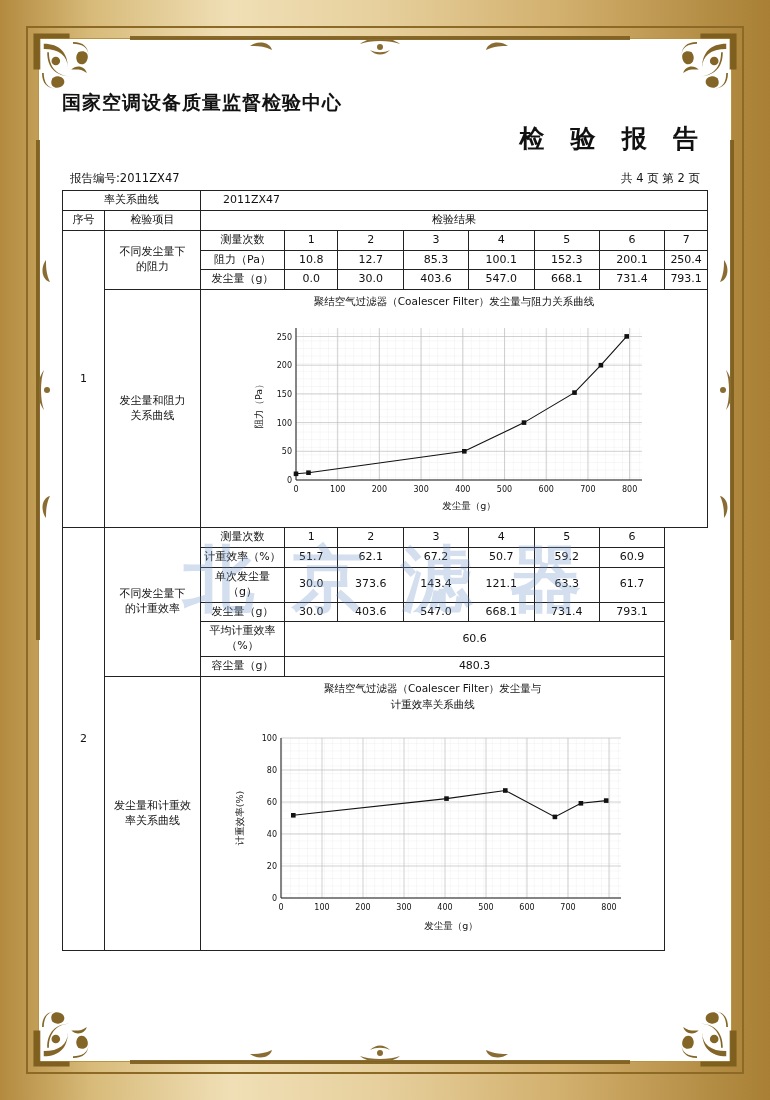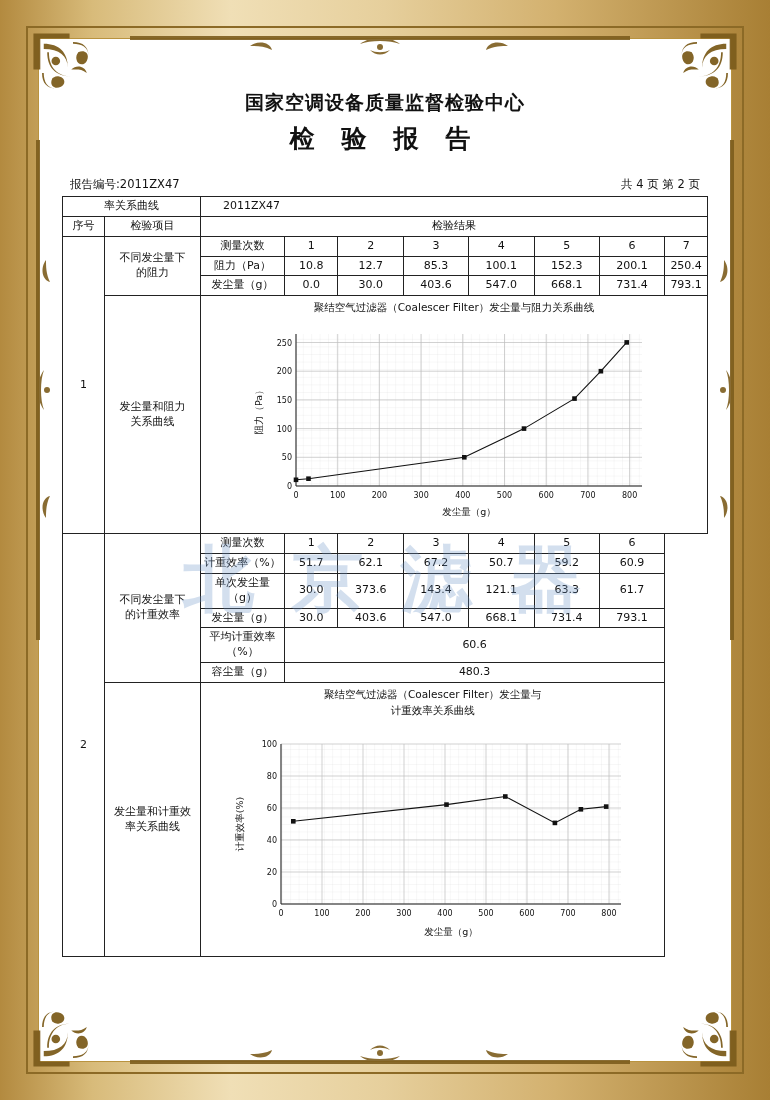--- a/index.html
+++ b/index.html
@@ -40,41 +40,41 @@
   .edge.bottom{left:130px;right:130px;bottom:30px;height:40px;transform:scaleY(-1);}
   .edge.left{top:140px;bottom:140px;left:30px;width:40px;}
   .edge.right{top:140px;bottom:140px;right:30px;width:40px;transform:scaleX(-1);}
 
   .content{
     position:absolute;
     left:62px;top:62px;right:62px;bottom:62px;
     overflow:hidden;
   }
   .title1{
-    text-align:center;
+    text-align:left;
     font-size:19px;
     font-weight:bold;
     letter-spacing:1px;
     margin-top:28px;
     color:#111;
     font-family:"DejaVu Sans", sans-serif;
   }
   .title2{
-    text-align:center;
+    text-align:right;
     font-size:25px;
     font-weight:bold;
     letter-spacing:10px;
     margin-top:6px;
     color:#111;
-    font-family:Liberation Sans, sans-serif;
+    font-family:Liberation Serif, serif;
   }
   .meta-row{
     display:flex;justify-content:space-between;
     font-size:11.5px;
-    margin-top:22px;
+    margin-top:16px;
     padding:0 8px 0 8px;
     color:#111;
     font-family:"DejaVu Sans", sans-serif;
   }
   table.report{
     width:100%;
     border-collapse:collapse;
     margin-top:4px;
     font-size:11px;
     font-family:"DejaVu Sans", sans-serif;

